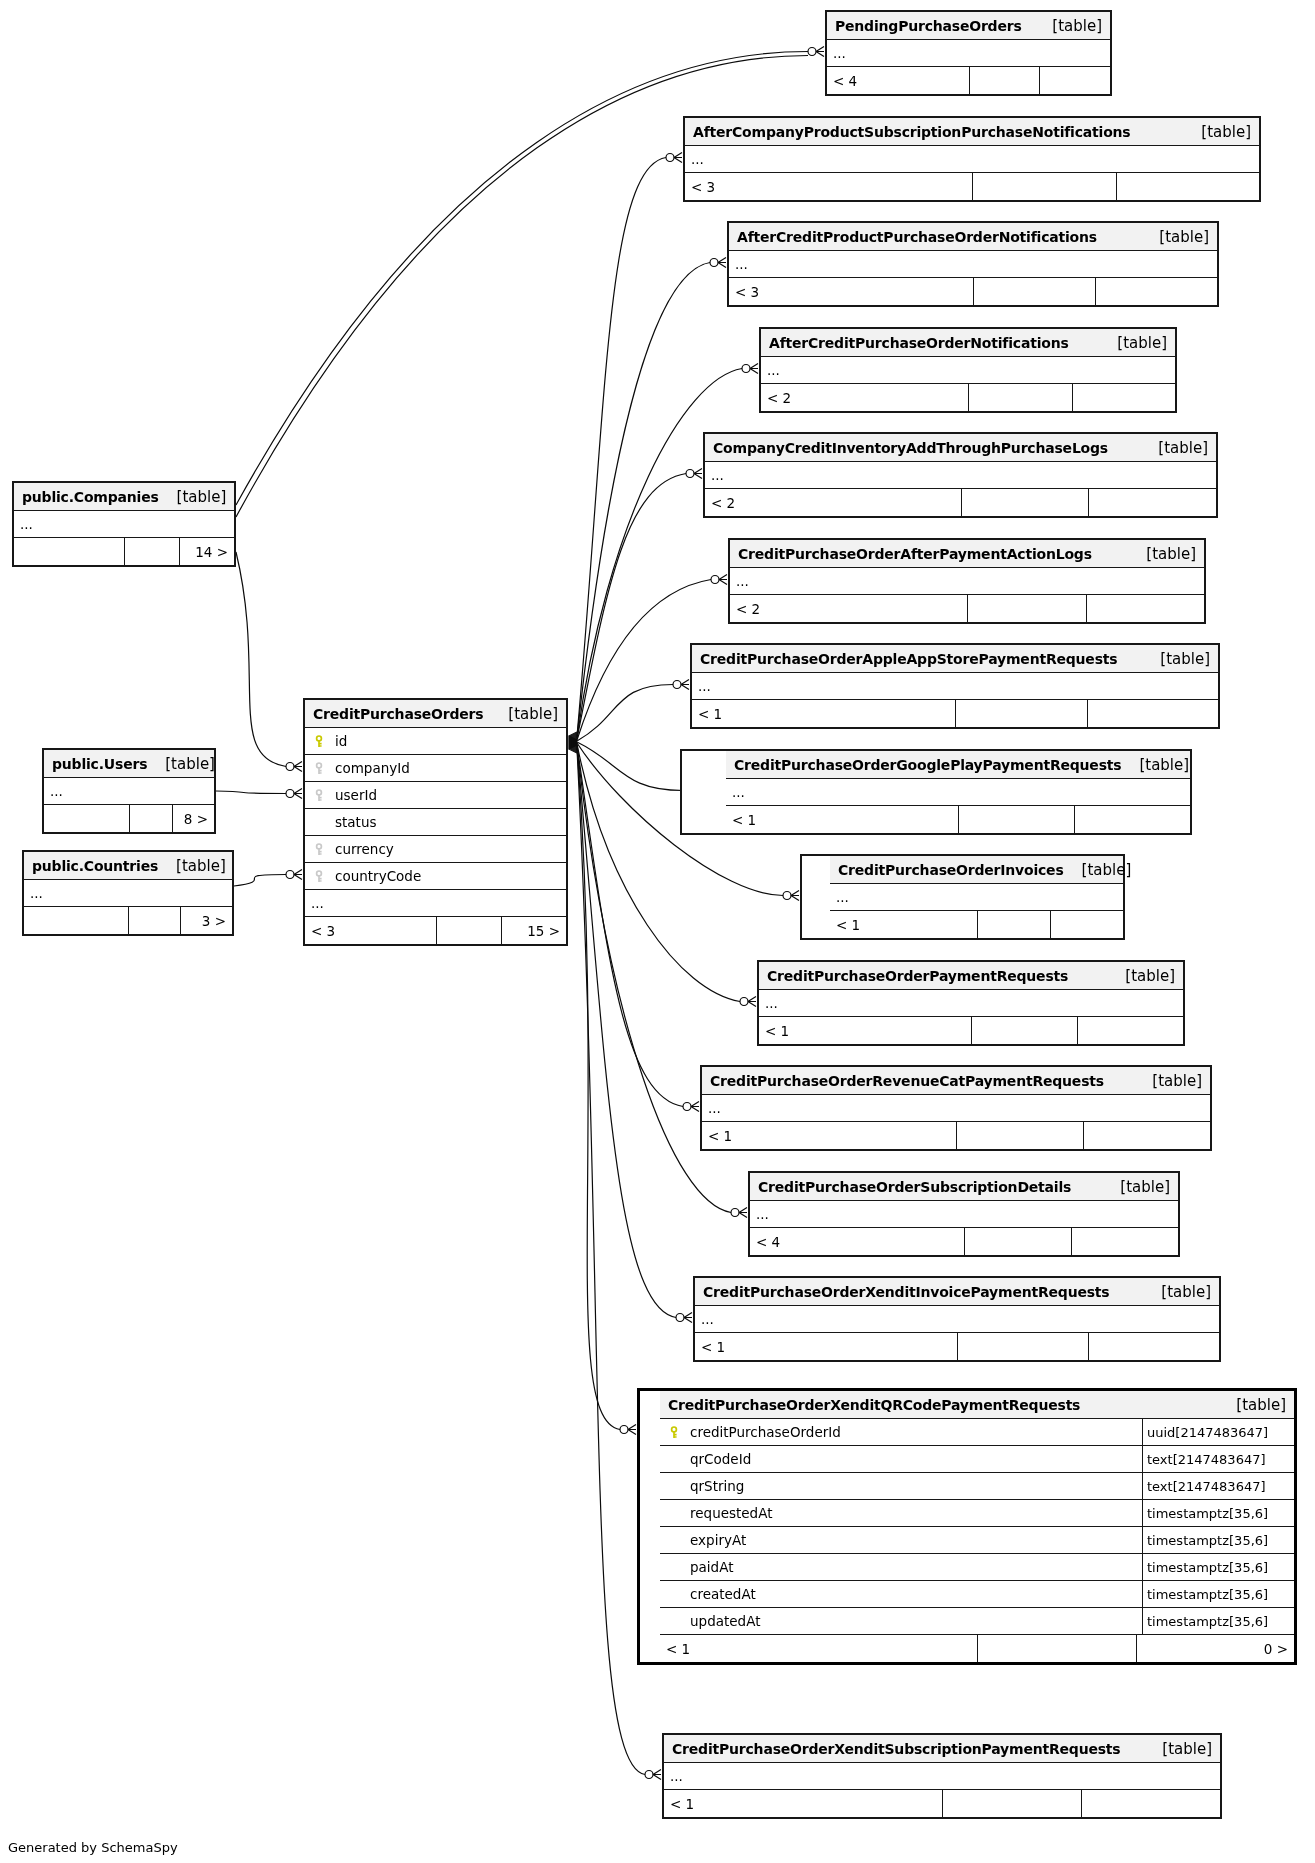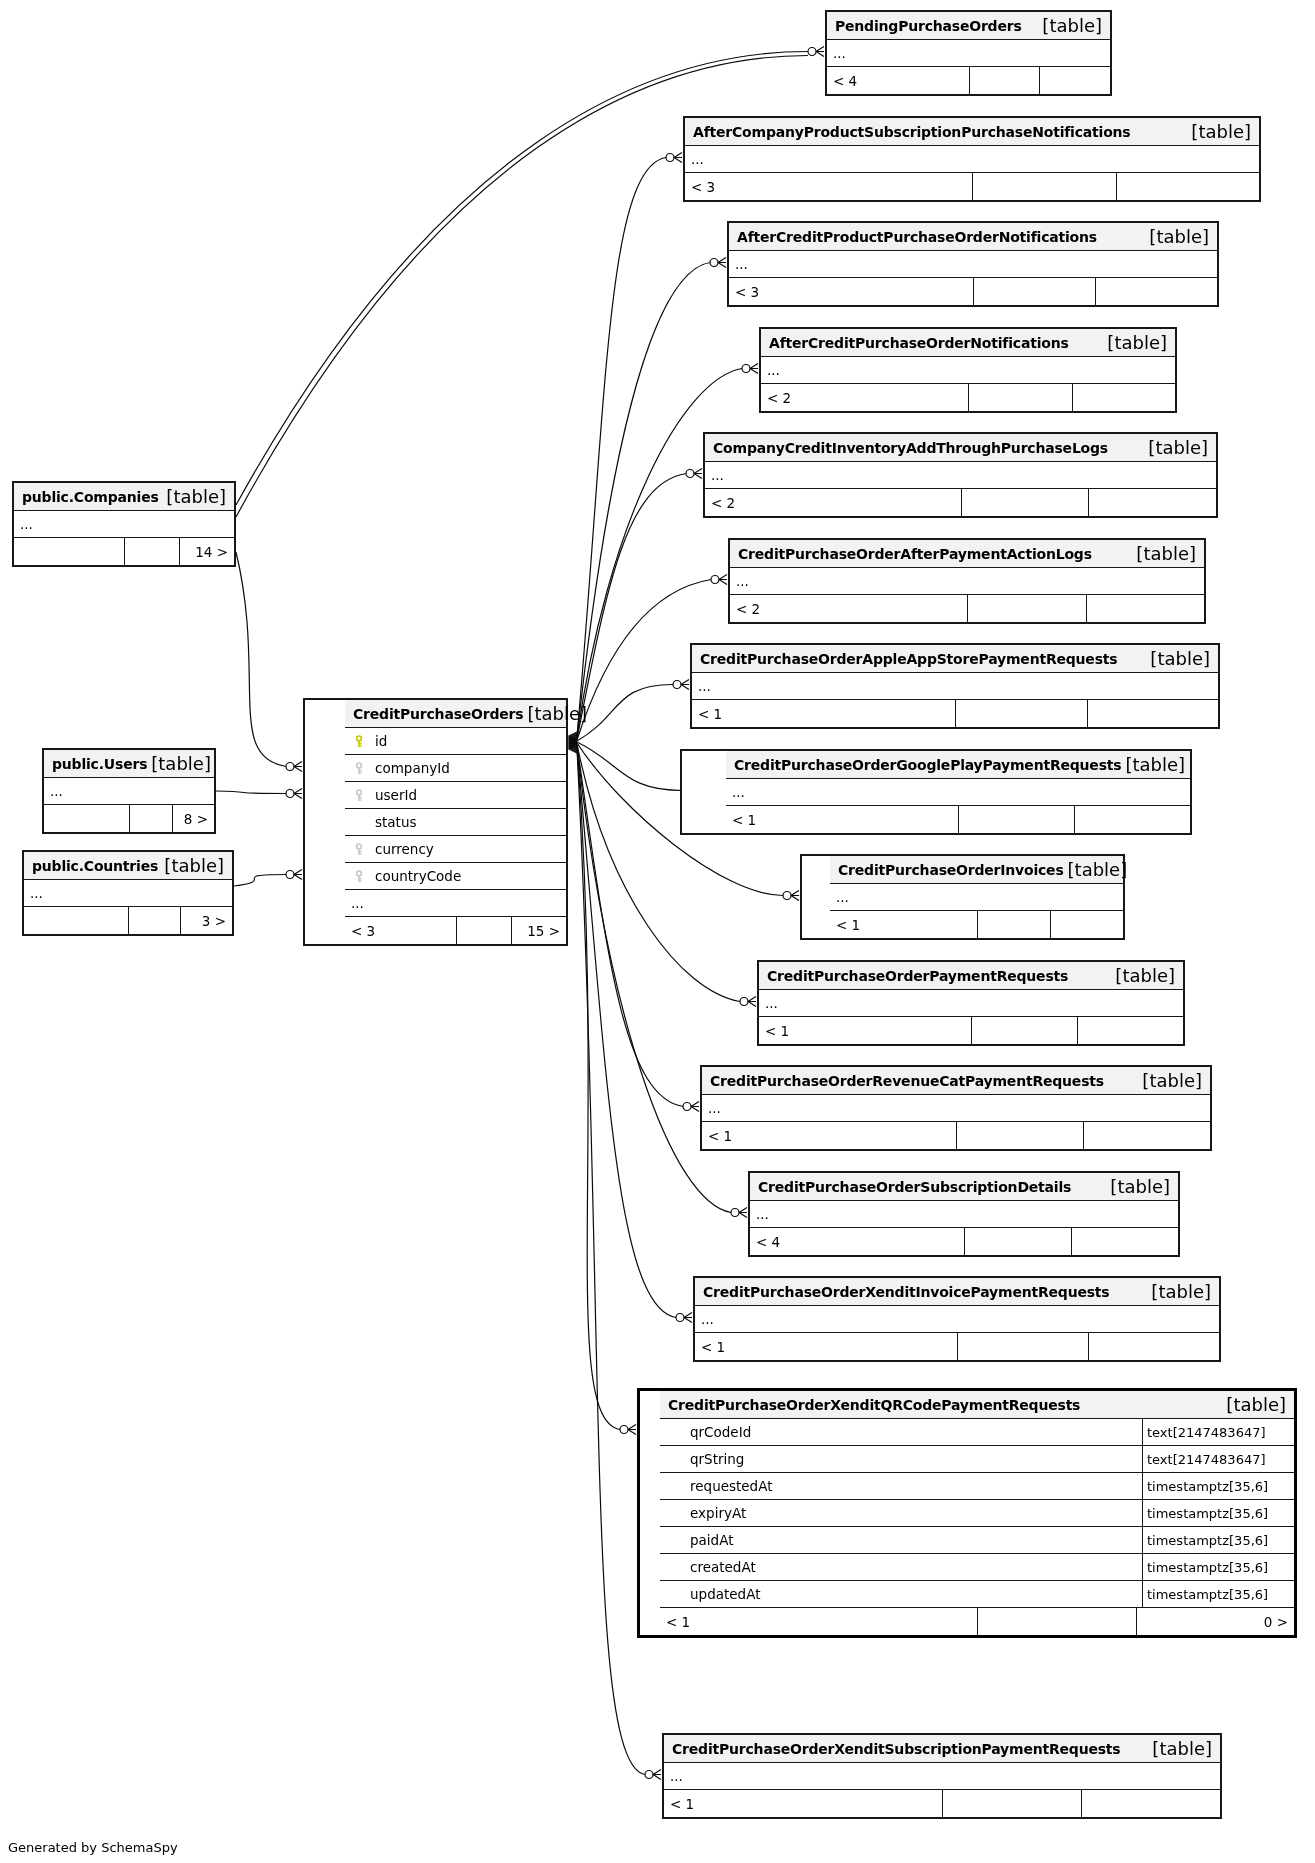--- a/index.html
+++ b/index.html
@@ -6,21 +6,21 @@
   body{width:1315px;height:1863px;position:relative;overflow:hidden;
        font-family:"DejaVu Sans","Liberation Sans",sans-serif;color:#000;}
   #diagram{position:absolute;left:0;top:0;width:1039px;height:1863px;}
   #edges{position:absolute;left:0;top:0;z-index:0;}
   .tbl{position:absolute;background:#fff;border:2px solid #171717;box-sizing:border-box;z-index:1;}
   .tbl.focal{border:3px solid #000;padding-left:20px;}
   .tbl-header{height:28px;display:flex;align-items:center;justify-content:space-between;
               padding:0 8px;background:#f2f2f2;border-bottom:1px solid #171717;box-sizing:border-box;
               white-space:nowrap;}
   .tbl-name{font-weight:bold;font-size:14px;letter-spacing:-0.2px;}
-  .tbl-tag{font-size:18px;margin-left:4px;}
+  .tbl-tag{font-size:15px;margin-left:18px;}
   .row{height:27px;display:flex;align-items:center;border-bottom:1px solid #171717;
        box-sizing:border-box;font-size:13.5px;white-space:nowrap;background:#fff;}
   .row .keyic{width:12px;height:13px;margin-left:8px;flex:0 0 auto;}
   .row .lbl{margin-left:10px;}
   .row.noicon .lbl{margin-left:30px;}
   .row.dots .lbl{margin-left:6px;}
   .row .type{margin-left:auto;width:152px;align-self:stretch;display:flex;align-items:center;
              border-left:1px solid #171717;padding-left:4px;box-sizing:border-box;font-size:13px;}
   .tfoot{height:27px;display:flex;font-size:13.5px;box-sizing:border-box;background:#fff;}
   .fc{box-sizing:border-box;display:flex;align-items:center;padding:0 6px;}
@@ -284,20 +284,28 @@
         <span class="fc c1">&lt; 1</span>
         <span class="fc c2"></span>
         <span class="fc c3"></span>
       </div>
     </div>
     <div class="tbl focal" style="left: 637px; top: 1388px; width: 660px;">
       <div class="tbl-header">
         <span class="tbl-name">CreditPurchaseOrderXenditQRCodePaymentRequests</span>
         <span class="tbl-tag">[table]</span>
       </div>
+      <div class="row">
+        <svg class="keyic" viewBox="0 0 12 13">
+          <circle cx="6" cy="3.4" r="2.4" fill="none" stroke="#c9c900" stroke-width="1.7"></circle>
+          <path d="M6 5.8 L6 12 M6 8.6 L8.6 8.6 M6 11 L8.6 11" stroke="#c9c900" stroke-width="1.7" fill="none"></path>
+        </svg>
+        <span class="lbl">creditPurchaseOrderId</span>
+        <span class="type">uuid[2147483647]</span>
+      </div>
       <div class="row noicon">
         <span class="lbl">qrCodeId</span>
         <span class="type">text[2147483647]</span>
       </div>
       <div class="row noicon">
         <span class="lbl">qrString</span>
         <span class="type">text[2147483647]</span>
       </div>
       <div class="row noicon">
         <span class="lbl">requestedAt</span>
@@ -374,21 +382,21 @@
       </div>
       <div class="row dots">
         <span class="lbl">...</span>
       </div>
       <div class="tfoot">
         <span class="fc c1"></span>
         <span class="fc c2"></span>
         <span class="fc c3">3 &gt;</span>
       </div>
     </div>
-    <div class="tbl" style="left: 303px; top: 698px; width: 265px; padding-left: 40px;">
+    <div class="tbl" style="left: 303px; top: 698px; width: 265px;">
       <div class="tbl-header">
         <span class="tbl-name">CreditPurchaseOrders</span>
         <span class="tbl-tag">[table]</span>
       </div>
       <div class="row">
         <svg class="keyic" viewBox="0 0 12 13">
           <circle cx="6" cy="3.4" r="2.4" fill="none" stroke="#c9c900" stroke-width="1.7"></circle>
           <path d="M6 5.8 L6 12 M6 8.6 L8.6 8.6 M6 11 L8.6 11" stroke="#c9c900" stroke-width="1.7" fill="none"></path>
         </svg>
         <span class="lbl">id</span>

